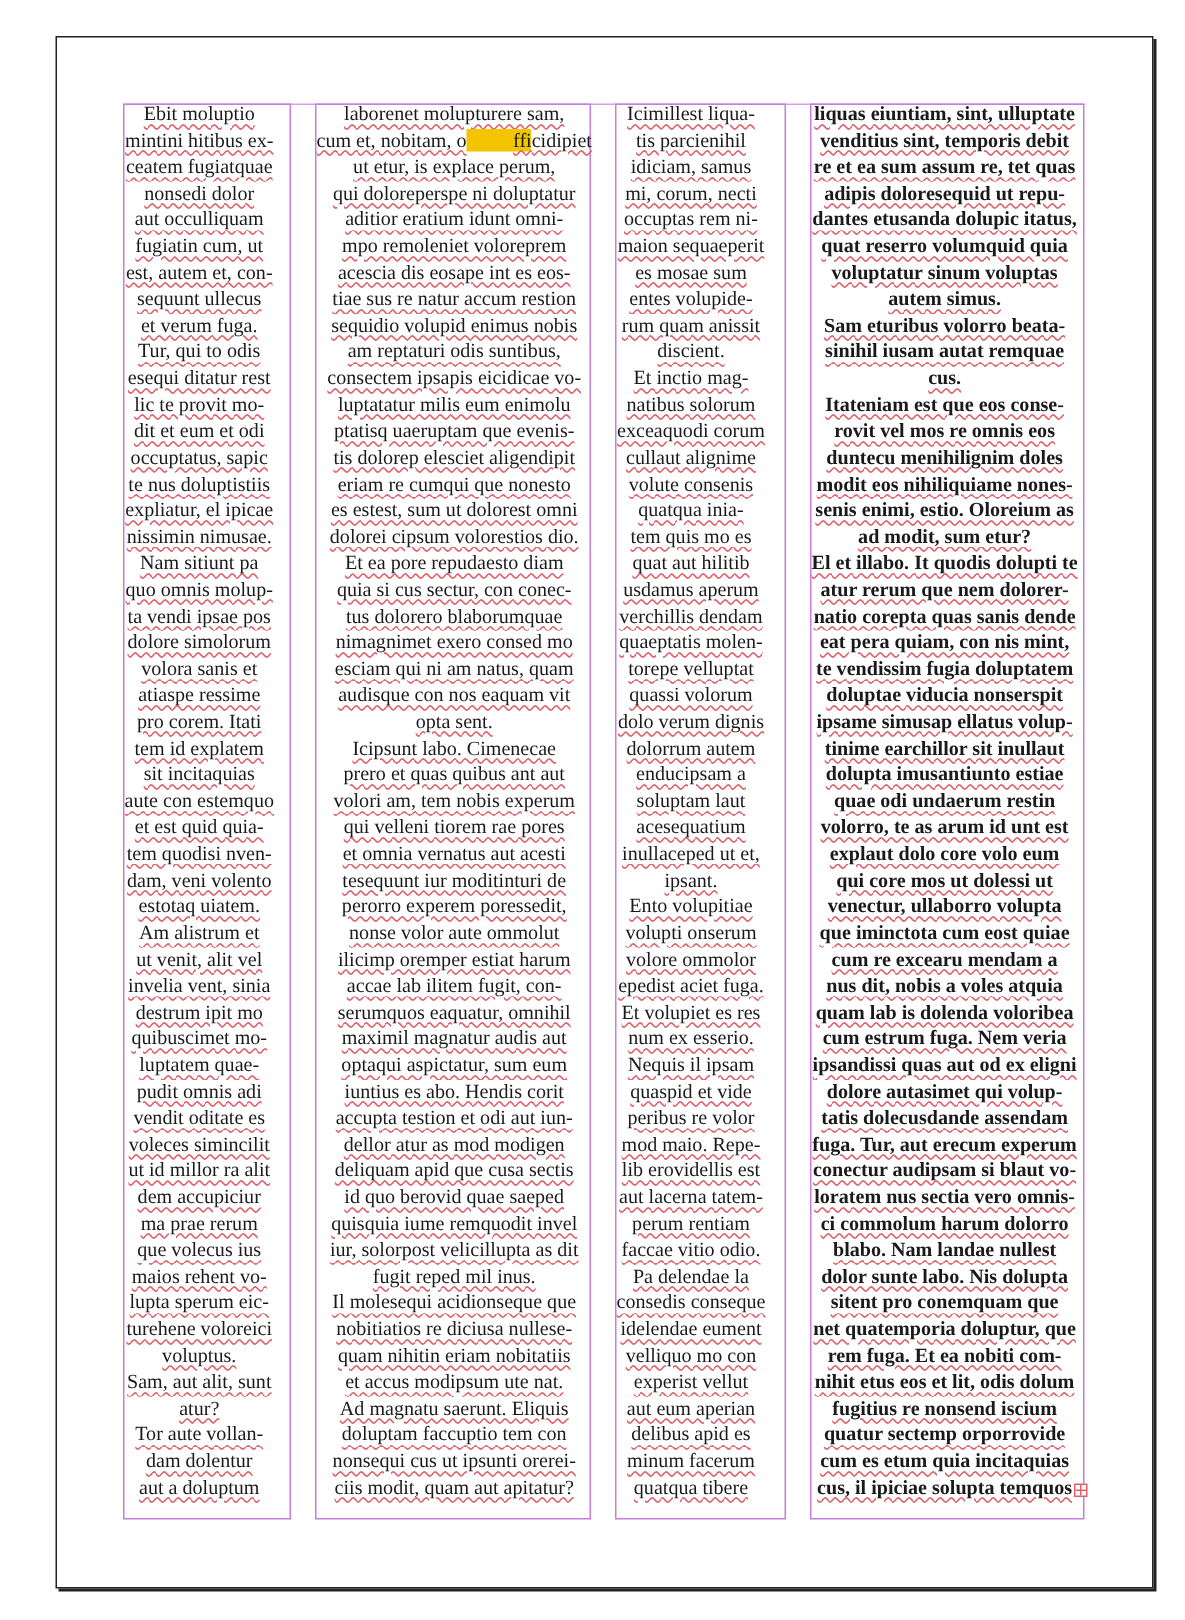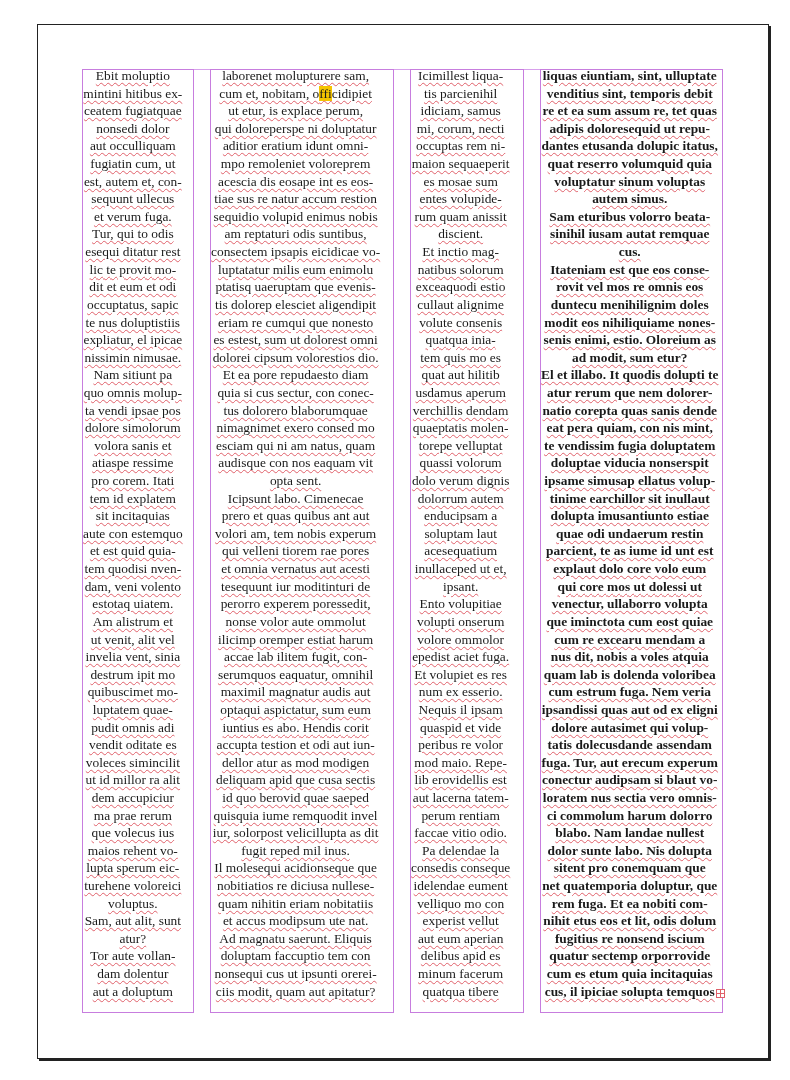--- a/index.html
+++ b/index.html
@@ -31,21 +31,21 @@
     white-space: nowrap;
     text-align: center;
   }
   .text.col1 { left: 83px; }
   .text.col2 { left: 211px; }
   .text.col3 { left: 411px; }
   .text.col4 { left: 541px; font-weight: bold; }
   .line { display: block; height: 17.62px;
     text-decoration: underline wavy #e0606a; text-decoration-thickness: 1px;
     text-underline-offset: 2px; }
-  .hl { background: #f5c400; }
+  .hl { background: #f5c400; padding-left: 31px; }
   .overset {
     position: absolute; left: 716px; top: 989px; width: 7px; height: 7px;
     border: 1px solid #e0606a; background: #fff;
   }
   .overset::before { content: ""; position: absolute; left: 3px; top: 0; width: 1px; height: 7px; background: #e0606a; }
   .overset::after { content: ""; position: absolute; left: 0; top: 3px; width: 7px; height: 1px; background: #e0606a; }
 </style>
 </head>
 <body>
 
@@ -173,21 +173,21 @@
     <span class="line">idiciam, samus</span>
     <span class="line">mi, corum, necti</span>
     <span class="line">occuptas rem ni-</span>
     <span class="line">maion sequaeperit</span>
     <span class="line">es mosae sum</span>
     <span class="line">entes volupide-</span>
     <span class="line">rum quam anissit</span>
     <span class="line">discient.</span>
     <span class="line">Et inctio mag-</span>
     <span class="line">natibus solorum</span>
-    <span class="line">exceaquodi estio</span>
+    <span class="line">exceaquodi corum</span>
     <span class="line">cullaut alignime</span>
     <span class="line">volute consenis</span>
     <span class="line">quatqua inia-</span>
     <span class="line">tem quis mo es</span>
     <span class="line">quat aut hilitib</span>
     <span class="line">usdamus aperum</span>
     <span class="line">verchillis dendam</span>
     <span class="line">quaeptatis molen-</span>
     <span class="line">torepe velluptat</span>
     <span class="line">quassi volorum</span>
@@ -243,21 +243,21 @@
     <span class="line">El et illabo. It quodis dolupti te</span>
     <span class="line">atur rerum que nem dolorer-</span>
     <span class="line">natio corepta quas sanis dende</span>
     <span class="line">eat pera quiam, con nis mint,</span>
     <span class="line">te vendissim fugia doluptatem</span>
     <span class="line">doluptae viducia nonserspit</span>
     <span class="line">ipsame simusap ellatus volup-</span>
     <span class="line">tinime earchillor sit inullaut</span>
     <span class="line">dolupta imusantiunto estiae</span>
     <span class="line">quae odi undaerum restin</span>
-    <span class="line">parcient, te as iume id unt est</span>
+    <span class="line">volorro, te as arum id unt est</span>
     <span class="line">explaut dolo core volo eum</span>
     <span class="line">qui core mos ut dolessi ut</span>
     <span class="line">venectur, ullaborro volupta</span>
     <span class="line">que iminctota cum eost quiae</span>
     <span class="line">cum re excearu mendam a</span>
     <span class="line">nus dit, nobis a voles atquia</span>
     <span class="line">quam lab is dolenda voloribea</span>
     <span class="line">cum estrum fuga. Nem veria</span>
     <span class="line">ipsandissi quas aut od ex eligni</span>
     <span class="line">dolore autasimet qui volup-</span>

